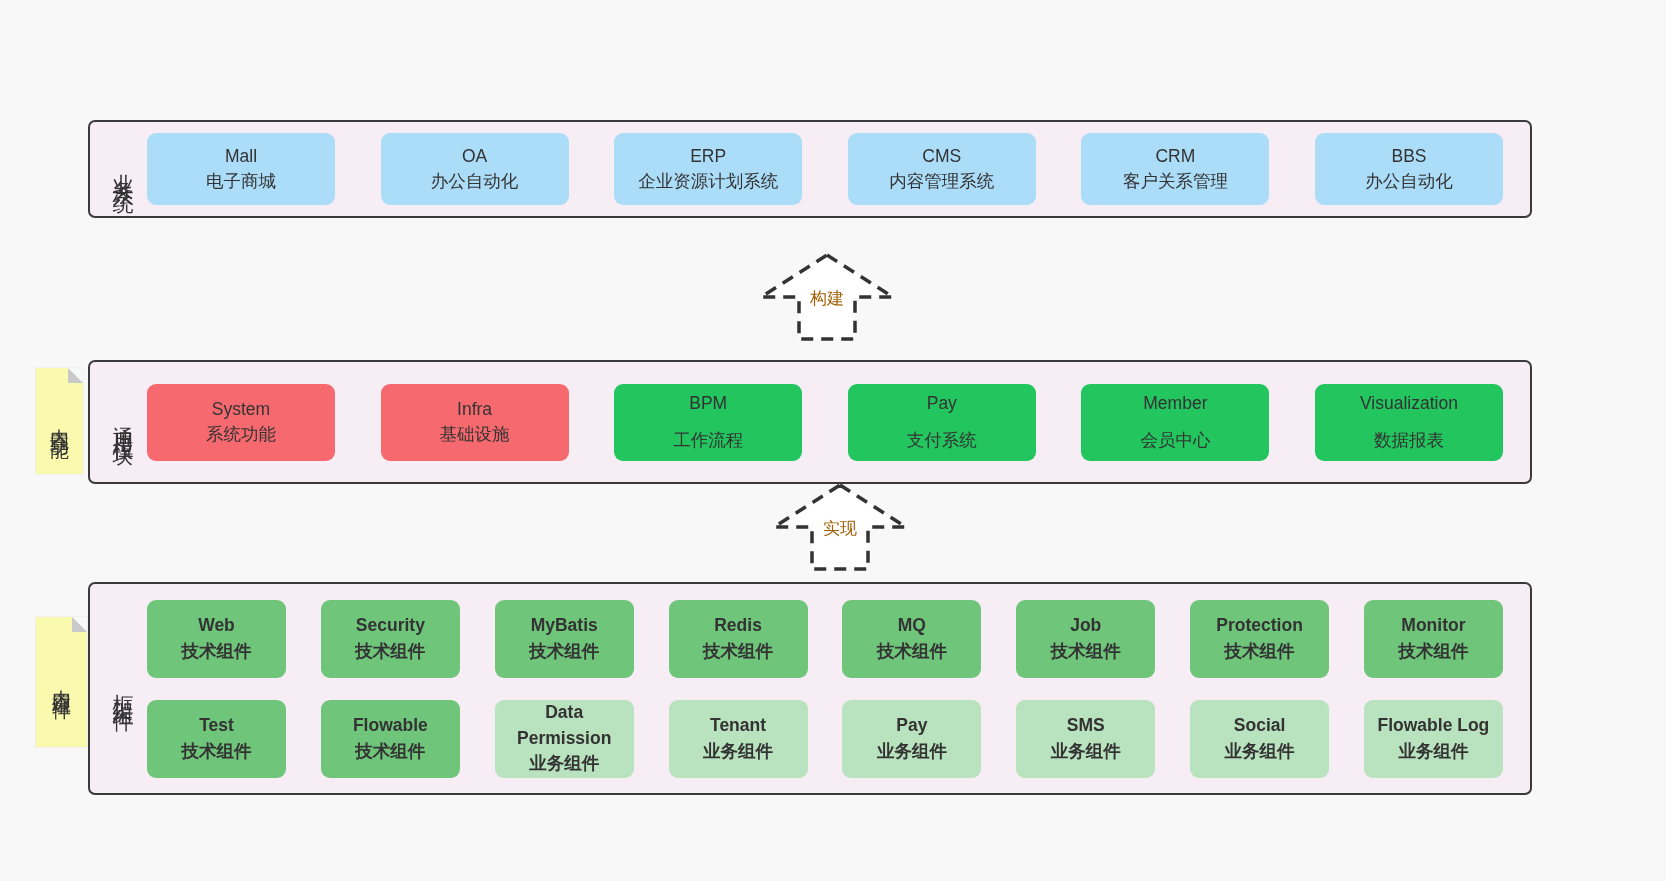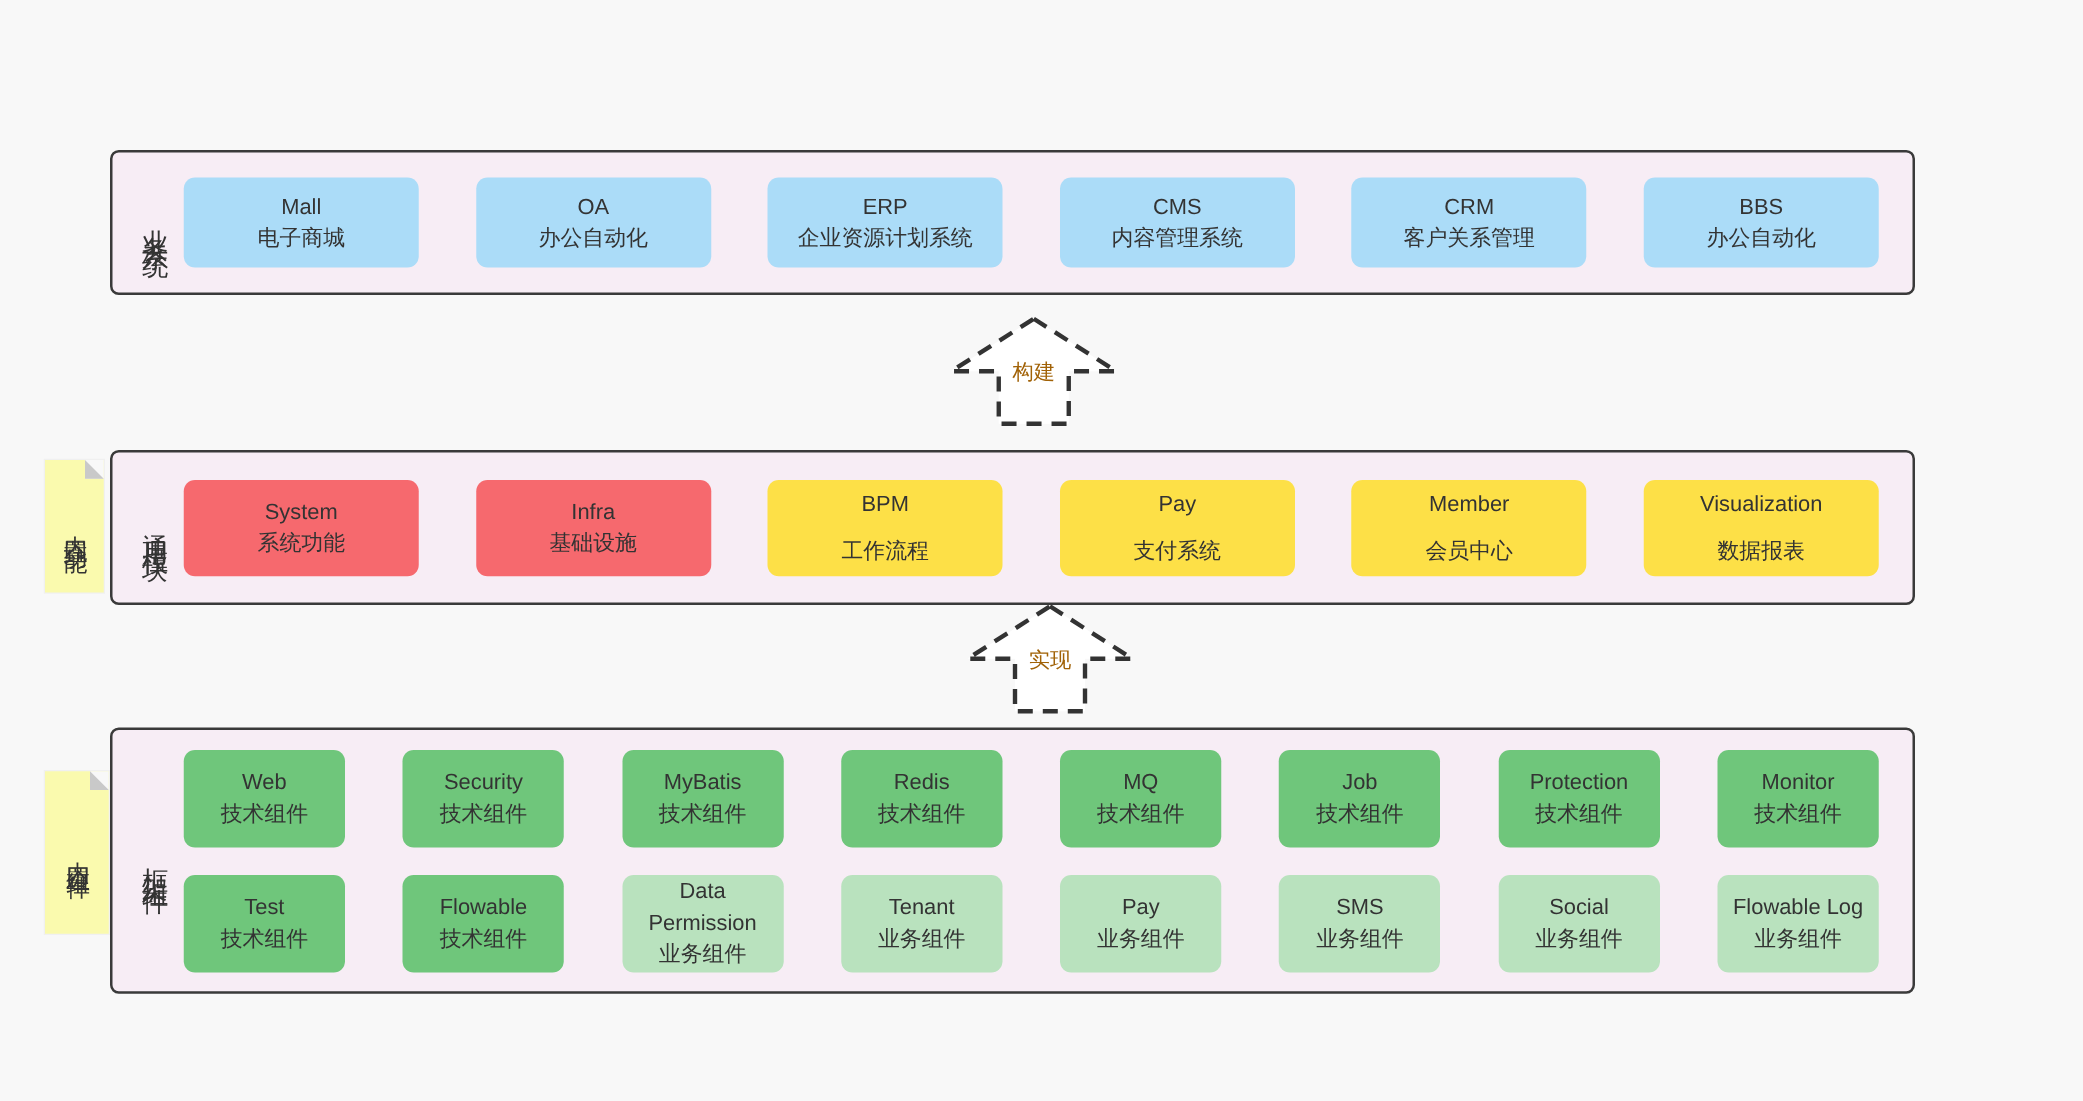--- a/index.html
+++ b/index.html
@@ -31,27 +31,27 @@
   }
   .rows-wrap .boxes{padding:0;flex:0 0 auto;}
   
   .box{
     border-radius:9px;display:flex;flex-direction:column;
     align-items:center;justify-content:center;text-align:center;
     font-size:17.5px;line-height:1.45;color:#333;box-sizing:border-box;
     padding:4px 6px;
   }
   .w-lg{width:188px;}
-  .w-sm{width:129px;}
+  .w-sm{width:139px;font-weight:bold;}
   .h-b1{height:72px;}
   .h-b2{height:77px;}
   .h-b3{height:78px;}
   .blue{background:#abdcf8;}
   .red{background:#f6696e;}
-  .pink{background:#fde047;gap:12px;}
+  .pink{background:#22c55e;gap:12px;}
   .green{background:#6fc67b;}
   .green-light{background:#b9e2be;}
   
   .sticky{
     position:absolute;background:#fafaae;
     display:flex;align-items:center;justify-content:center;
     box-shadow:0 0 0 1px rgba(0,0,0,0.03);
   }
   .sticky .fold{
     position:absolute;top:0;right:0;width:0;height:0;
@@ -66,21 +66,21 @@
   .arrow{position:absolute;width:140px;height:90px;}
   .arrow svg{position:absolute;inset:0;overflow:visible;}
   .arrow-label{
     position:absolute;left:50%;top:46px;transform:translate(-50%,-50%);
     background:#fff;padding:2px 3px;font-size:17px;color:#a16207;white-space:nowrap;
   }
 </style>
 </head>
 <body>
 
-<div class="band" style="top:120px;height:116px;">
+<div class="band" style="top:120px;height:98px;">
   <div class="band-label">业务系统</div>
   <div class="boxes">
     <div class="box blue w-lg h-b1">
       <span>Mall</span>
       <span>电子商城</span>
     </div>
     <div class="box blue w-lg h-b1">
       <span>OA</span>
       <span>办公自动化</span>
     </div>

